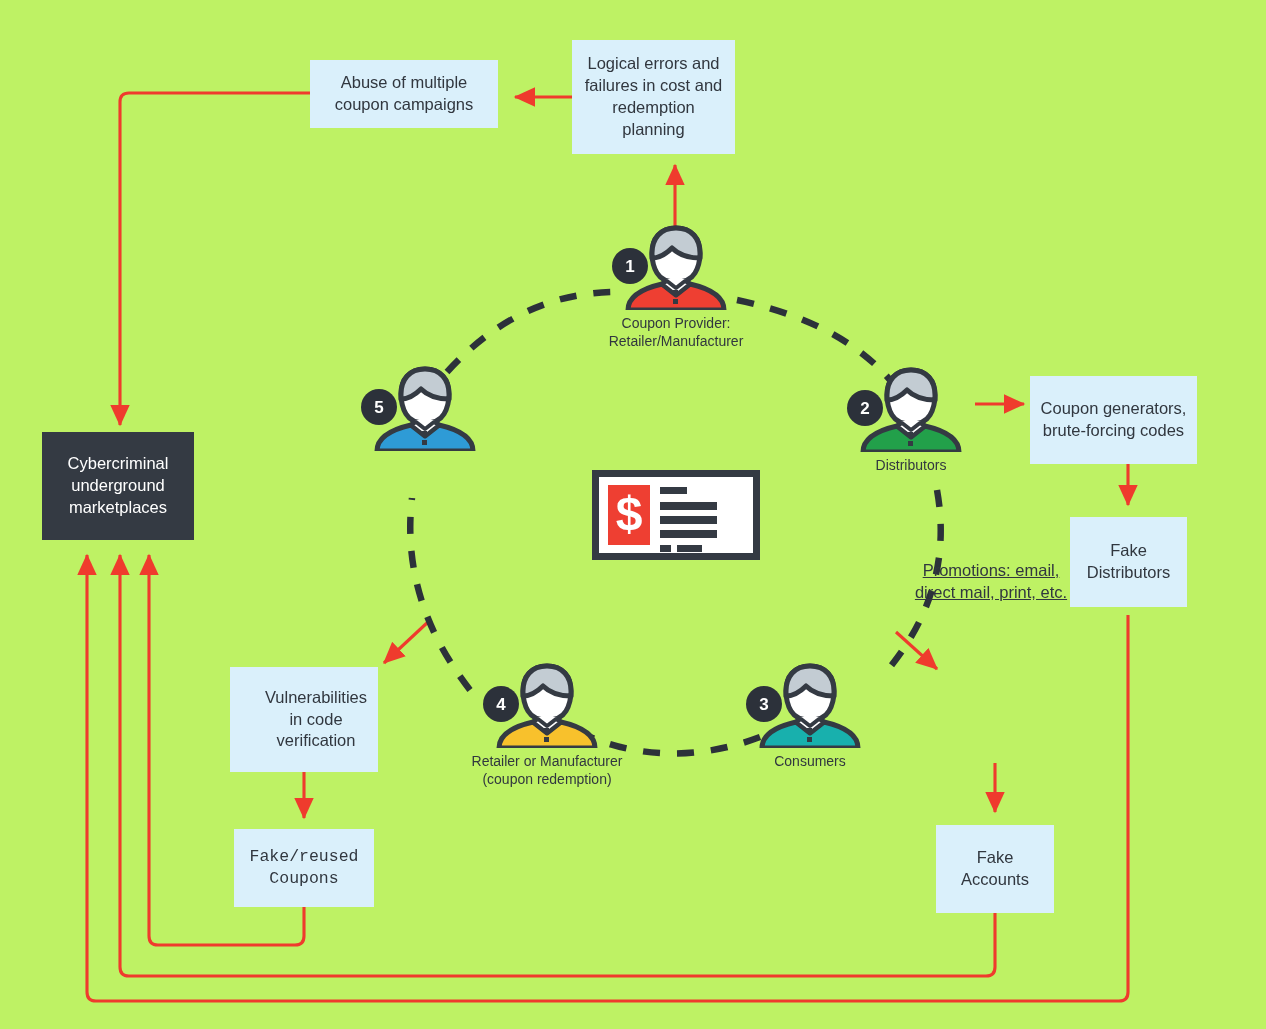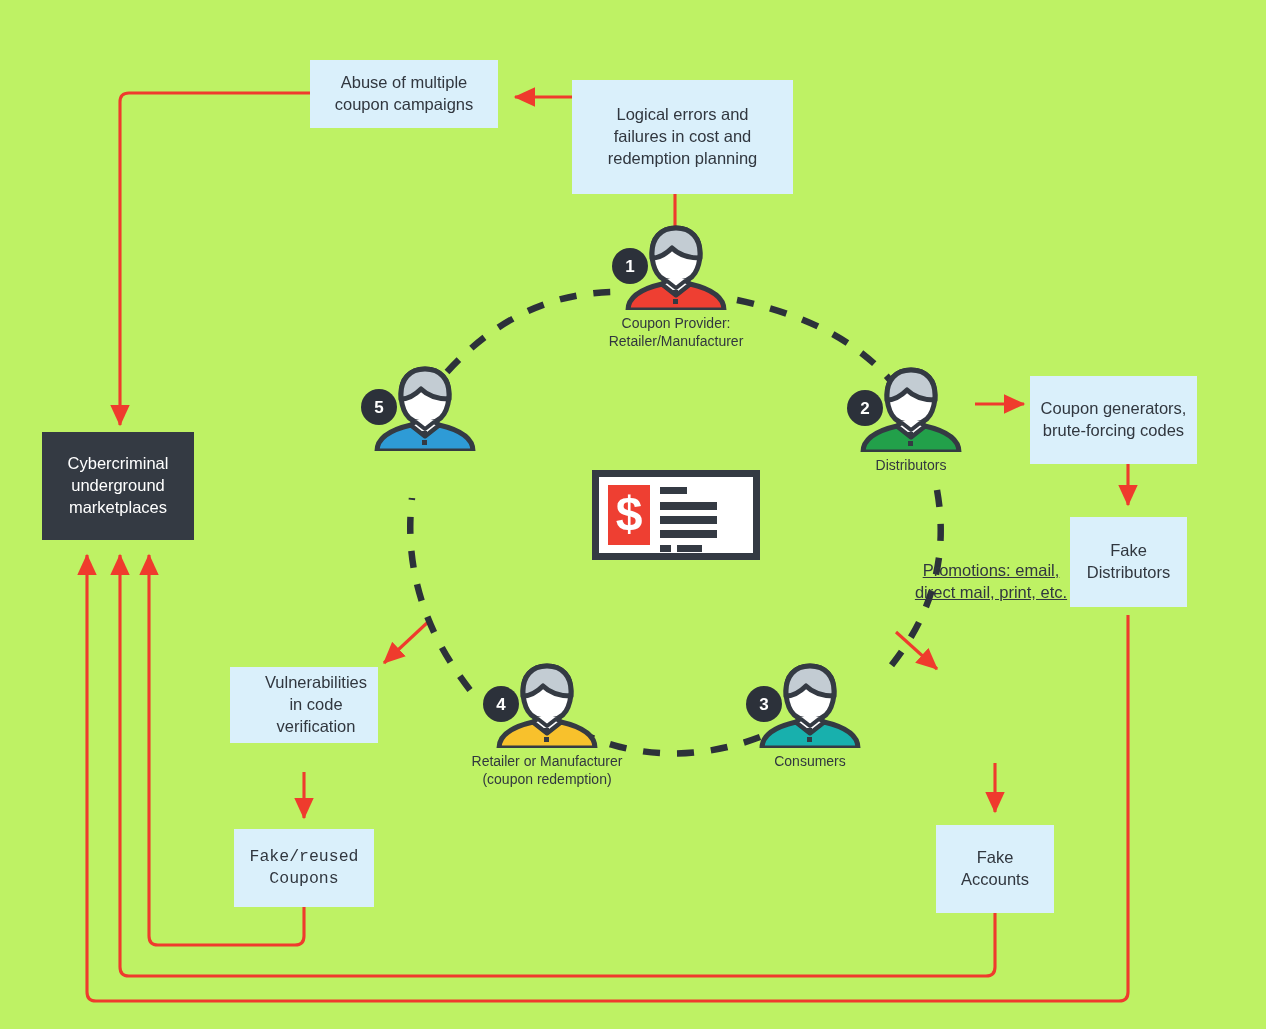--- a/index.html
+++ b/index.html
@@ -133,39 +133,39 @@
       <path d="M937,490 Q955,590 886,672"></path>
       <path d="M760,737 Q672,770 590,737"></path>
       <path d="M470,690 Q400,600 412,498"></path>
       <path d="M447,372 Q520,292 617,292"></path>
     </g>
   </svg>
 
   <div class="node-box" style="left:310px; top:60px; width:188px; height:68px;">Abuse of multiple
 coupon campaigns</div>
 
-  <div class="node-box" style="left:572px; top:40px; width:221px; height:114px;margin-top:40px;">Logical errors and
+  <div class="node-box" style="left:572px; top:40px; width:163px; height:114px;">Logical errors and
 failures in cost and
 redemption planning</div>
 
   <div class="node-box dark" style="left:42px; top:432px; width:152px; height:108px;">Cybercriminal
 underground
 marketplaces</div>
 
   <div class="node-box" style="left:1030px; top:376px; width:167px; height:88px;">Coupon generators,
 brute-forcing codes</div>
 
   <div class="node-box" style="left:1070px; top:517px; width:117px; height:90px;">Fake
 Distributors</div>
 
 
   <div class="node-box" style="left:936px; top:825px; width:118px; height:88px;">Fake
 Accounts</div>
 
-  <div class="node-box" style="left:230px; top:667px; width:148px; height:76px;padding-left:32px;">Vulnerabilities
+  <div class="node-box" style="left:230px; top:667px; width:148px; height:105px;padding-left:32px;">Vulnerabilities
 in code
 verification</div>
 
   <div class="node-box" style="left:234px; top:829px; width:140px; height:78px;font-family:Liberation Mono, monospace;">Fake/reused
 Coupons</div>
 
   <div class="free-label" style="left:896px; top:560px; width:190px;text-decoration:underline;">Promotions: email,
 direct mail, print, etc.</div>
 
   <div class="coupon-icon" style="left:592px; top:470px; width:168px; height:90px;">

